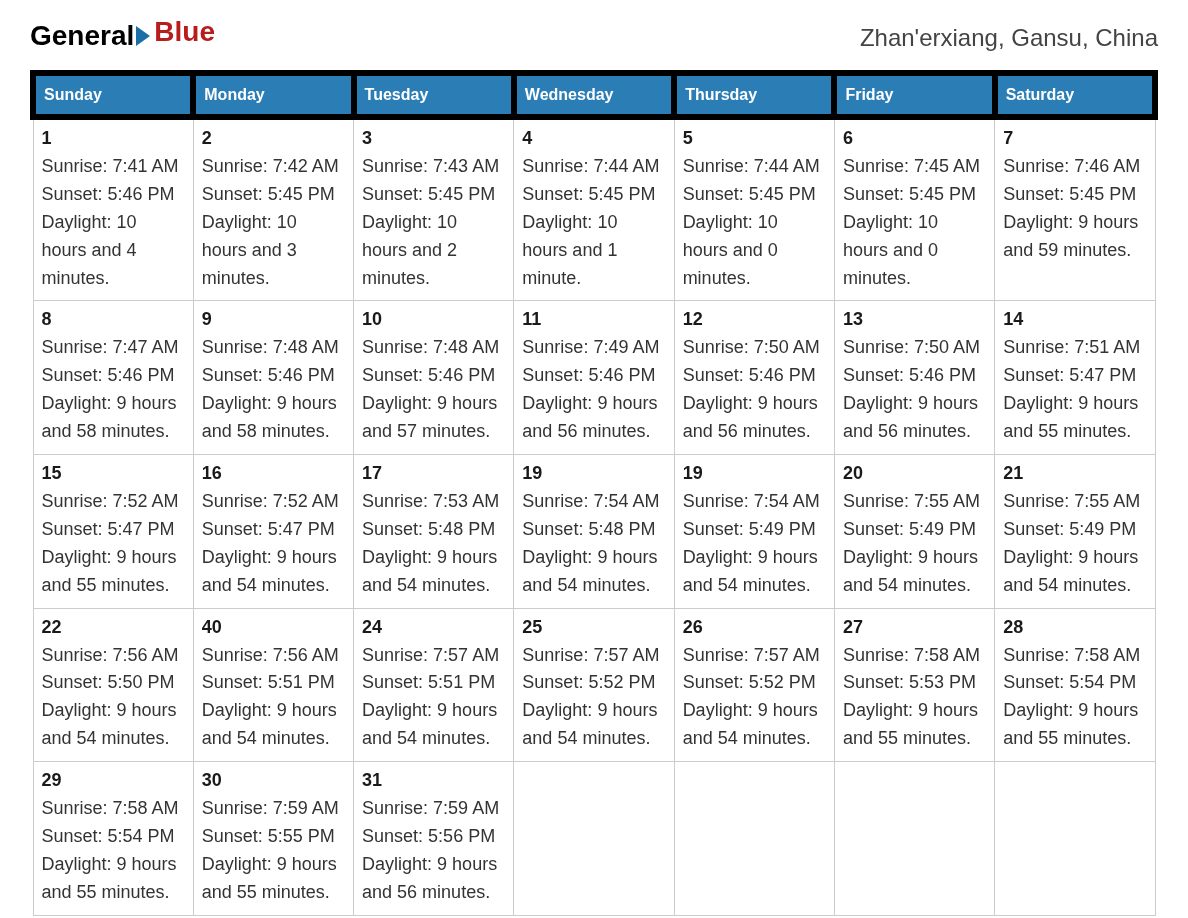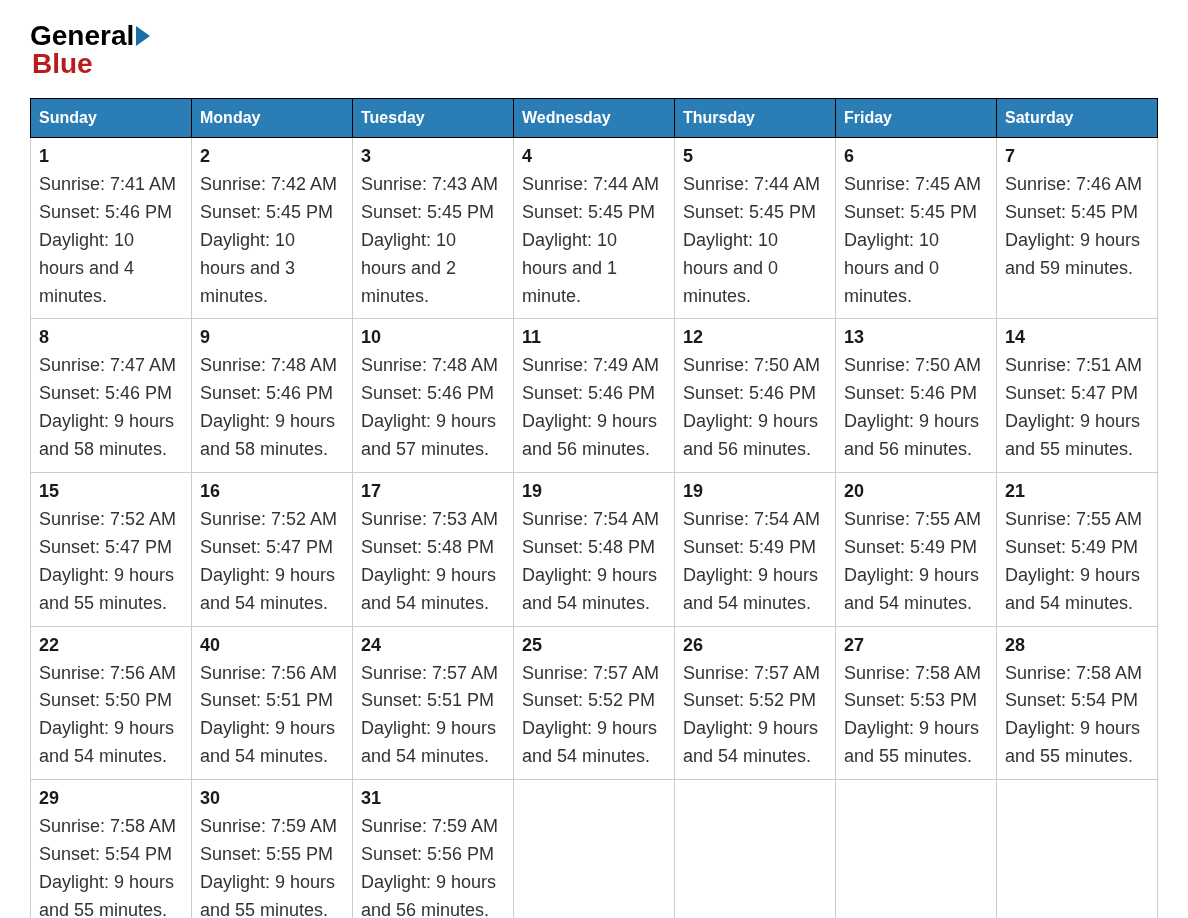--- a/index.html
+++ b/index.html
@@ -11,21 +11,21 @@
       min-height: 918px;
     }
     .header {
       display: flex;
       justify-content: space-between;
       align-items: flex-start;
       margin-bottom: 18px;
     }
     .logo {
       display: flex;
-      flex-direction: column;
+      flex-direction: row;
       align-items: flex-start;
     }
     .logo-text {
       font-size: 28px;
       font-weight: bold;
       color: #000;
       display: flex;
       align-items: center;
     }
     .logo-general { color: #000; }
@@ -58,21 +58,21 @@
       border-collapse: collapse;
       table-layout: fixed;
     }
     thead th {
       background-color: #2a7db5;
       color: #fff;
       font-size: 16px;
       font-weight: bold;
       padding: 10px 8px;
       text-align: left;
-      border: 1px solid #000000;
+      border: 6px solid #000000;
     }
     tbody td {
       vertical-align: top;
       padding: 8px;
       border: 1px solid #ccc;
       font-size: 13px;
       color: #222;
       height: 110px;
     }
     .day-number {
@@ -96,20 +96,21 @@
 
 <div class="header">
   <div class="logo">
     <div class="logo-text">
       <span class="logo-general">General</span>
       <span class="logo-arrow"></span>
     </div>
     <span class="logo-blue">Blue</span>
   </div>
   <div class="title-area">
+    <div class="location-title">Zhan'erxiang, Gansu, China</div>
   </div>
 </div>
 
 <table>
   <thead>
     <tr>
     <th>Sunday</th>
         <th>Monday</th>
         <th>Tuesday</th>
         <th>Wednesday</th>

